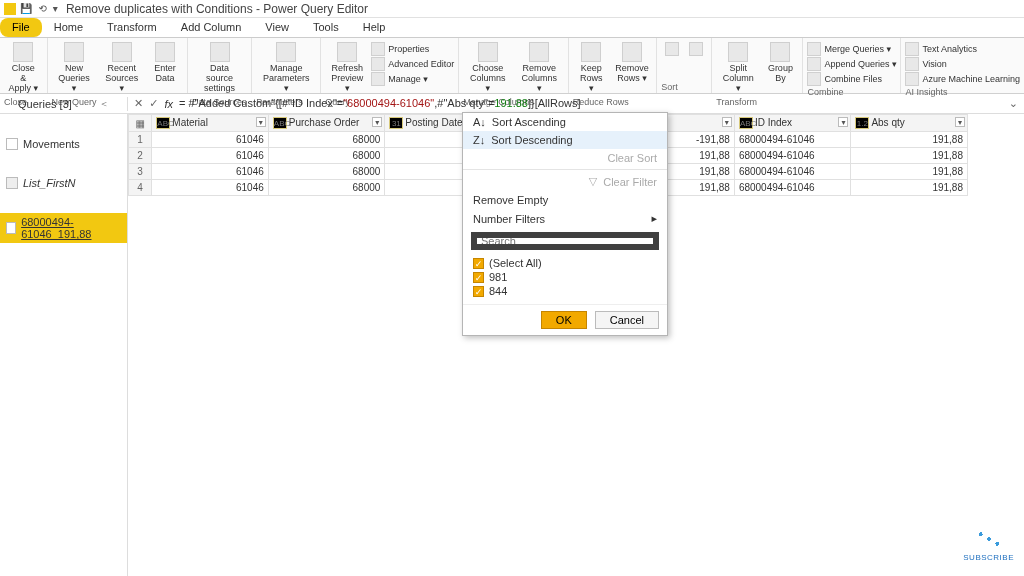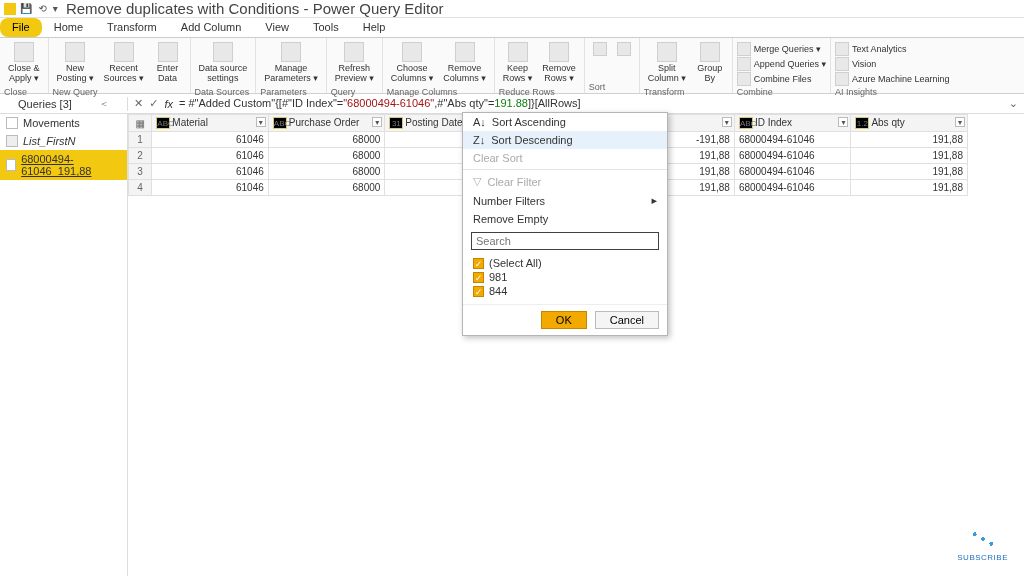--- a/index.html
+++ b/index.html
@@ -3,21 +3,21 @@
 <meta charset="utf-8">
 <style>
 * { box-sizing: border-box; margin: 0; padding: 0; font-family: "Segoe UI", Tahoma, sans-serif; }
 body { width: 1024px; height: 576px; background: #fff; font-size: 11px; color: #333; overflow: hidden; position: relative; }
 
 
 .titlebar { height: 18px; background: #fff; display: flex; align-items: center; padding: 0 4px; border-bottom: 1px solid #e1e1e1; }
 .titlebar .app-icon { width: 12px; height: 12px; background: #f2c811; margin-right: 4px; }
 .titlebar .qat { display: flex; gap: 6px; margin-right: 8px; }
 .titlebar .qat span { font-size: 10px; color: #555; }
-.titlebar .title { font-size: 15px; color: #444; }
+.titlebar .title { font-size: 12px; color: #444; }
 
 
 .menutabs { height: 20px; display: flex; align-items: stretch; border-bottom: 1px solid #ccc; background: #fff; }
 .menutabs .tab { padding: 3px 12px; font-size: 11px; color: #333; cursor: default; }
 .menutabs .tab.file { background: #f2c811; color: #000; font-weight: 500; border-radius: 8px; }
 
 
 .ribbon { height: 56px; display: flex; border-bottom: 1px solid #d0d0d0; background: #fafafa; }
 .ribbon-group { display: flex; flex-direction: column; border-right: 1px solid #e2e2e2; padding: 2px 4px 0 4px; }
 .ribbon-group .buttons { display: flex; gap: 2px; flex: 1; }
@@ -37,54 +37,54 @@
 .fx-bar .btn { font-size: 11px; color: #666; }
 .fx-bar .fx { font-style: italic; font-size: 11px; }
 .fx-bar .formula { font-family: Consolas, monospace; font-size: 11px; color: #333; }
 .fx-bar .formula .s { color: #a31515; }
 .fx-bar .formula .n { color: #107c10; }
 .fx-bar .expand { margin-left: auto; color: #666; }
 
 
 .main { display: flex; height: calc(576px - 18px - 20px - 56px - 20px); }
 .sidebar { width: 128px; border-right: 1px solid #ddd; background: #fff; }
-.side-item { display: flex; align-items: center; gap: 5px; padding: 3px 6px; font-size: 11px; }
+.side-item { display: flex; align-items: center; gap: 5px; padding: 3px 6px; font-size: 11px; margin-top: 21px; }
 .side-item.sel { background: #f2c811; text-decoration: underline; }
 .side-item .ico { width: 12px; height: 12px; border: 1px solid #bbb; background: #fff; }
 .side-item.fx .ico { background: #eee; }
 
 .grid { flex: 1; position: relative; }
 table.data { border-collapse: collapse; width: 840px; table-layout: fixed; }
 table.data th, table.data td { border: 1px solid #e0e0e0; font-size: 10px; padding: 2px 4px; height: 14px; overflow: hidden; white-space: nowrap; }
 table.data th { background: #f4f4f4; text-align: left; font-weight: normal; position: relative; }
 table.data th .ty { display:inline-block; width:14px; height:12px; background:#000000; border:1px solid #d8c97a; font-size:8px; text-align:center; line-height:11px; color:#777; margin-right:2px;}
 table.data th .dd { position:absolute; right:2px; top:2px; width:10px; height:10px; border:1px solid #bbb; background:#fff; font-size:8px; text-align:center; line-height:9px; color:#555; }
 table.data th.active { background:#f2c811; }
 table.data .rownum { width:20px; text-align:center; background:#f4f4f4; color:#666; }
 table.data td.num { text-align:right; }
 col.rownum{width:20px}col.c1{width:100px}col.c2{width:100px}col.c3{width:100px}col.c4{width:100px}col.c5{width:100px}col.c6{width:100px}col.c7{width:100px}
 
 
 .filter-pop { position:absolute; left:334px; top:-2px; width:206px; background:#fff; border:1px solid #b5b5b5; box-shadow:2px 2px 6px rgba(0,0,0,.25); font-size:11px; z-index:10; }
 .filter-pop .row { padding:3px 10px; display:flex; align-items:center; gap:6px; }
 .filter-pop .row.hover { background:#e6f1fb; }
-.filter-pop .row.disabled { color:#aaa; }
+.filter-pop .row.disabled { color:#aaa;justify-content:flex-end; }
 .filter-pop .row.sub { justify-content:space-between; }
 .filter-pop .sep { height:1px; background:#e4e4e4; margin:2px 0; }
-.filter-pop input.search { width:calc(100% - 16px); margin:4px 8px; height:18px; border:1px solid #404040; padding:0 4px; font-size:11px; }
+.filter-pop input.search { width:calc(100% - 16px); margin:4px 8px; height:18px; border:6px solid #404040; padding:0 4px; font-size:11px; }
 .filter-pop .chklist { padding:2px 10px 6px 10px; }
 .filter-pop .chk { display:flex; align-items:center; gap:5px; padding:1px 0; }
 .filter-pop .chk .box { width:11px; height:11px; background:#f2a900; border:1px solid #c58500; color:#fff; font-size:9px; line-height:10px; text-align:center; }
 .filter-pop .btns { display:flex; justify-content:flex-end; gap:8px; padding:6px 8px; border-top:1px solid #eee;}
 .filter-pop .btns button { font-size:11px; padding:2px 14px; border:1px solid #bbb; background:#f5f5f5; }
 .filter-pop .btns button.primary { background:#f2a900; border-color:#c58500; color:#000; }
 
 .cursor { position:absolute; left:505px; top:46px; width:10px; height:14px; pointer-events:none; }
 
-.subscribe { position:absolute; right:16px; bottom:14px; text-align:center; font-size:8px; color:#1e6fbf; letter-spacing:.5px; }
+.subscribe { position:absolute; right:10px; bottom:14px; text-align:center; font-size:8px; color:#1e6fbf; letter-spacing:.5px; }
 .subscribe .dna { width:28px; height:24px; margin:0 auto 2px auto; background:
  radial-gradient(circle at 20% 30%, #3a9bdc 2px, transparent 2px),
  radial-gradient(circle at 80% 70%, #3a9bdc 2px, transparent 2px),
  radial-gradient(circle at 50% 50%, #3a9bdc 2px, transparent 2px);
 }
 </style>
 </head>
 <body>
 
 <div class="titlebar">
@@ -117,21 +117,21 @@
         </div>
   </div>
       <div class="grp-label">Close</div>
     </div>
 
   <div class="ribbon-group">
       <div class="buttons">
     <div class="ribbon-btn">
           <div class="ic"></div>
           <div class="lbl">New
-Posting ▾</div>
+Queries ▾</div>
         </div>
     <div class="ribbon-btn">
           <div class="ic"></div>
           <div class="lbl">Recent
 Sources ▾</div>
         </div>
     <div class="ribbon-btn">
           <div class="ic"></div>
           <div class="lbl">Enter
 Data</div>
@@ -162,20 +162,25 @@
       <div class="grp-label">Parameters</div>
     </div>
 
   <div class="ribbon-group">
       <div class="buttons">
     <div class="ribbon-btn">
           <div class="ic"></div>
           <div class="lbl">Refresh
 Preview ▾</div>
         </div>
+    <div class="ribbon-col">
+      <div class="small">Properties</div>
+      <div class="small">Advanced Editor</div>
+      <div class="small">Manage ▾</div>
+    </div>
   </div>
       <div class="grp-label">Query</div>
     </div>
 
   <div class="ribbon-group">
       <div class="buttons">
     <div class="ribbon-btn">
           <div class="ic"></div>
           <div class="lbl">Choose
 Columns ▾</div>
@@ -364,26 +369,26 @@
           <span>Sort Descending</span>
         </div>
       <div class="row disabled">
           <span>Clear Sort</span>
         </div>
       <div class="sep"></div>
       <div class="row disabled">
           <span>▽</span>
           <span>Clear Filter</span>
         </div>
+      <div class="row">
+          <span>Remove Empty</span>
+        </div>
       <div class="row sub">
           <span>Number Filters</span>
           <span>▸</span>
-        </div>
-      <div class="row">
-          <span>Remove Empty</span>
         </div>
       <input class="search" placeholder="Search" style="">
       <div class="chklist">
         <div class="chk">
             <div class="box">✓</div>
             <span>(Select All)</span>
           </div>
         <div class="chk">
             <div class="box">✓</div>
             <span>981</span>

